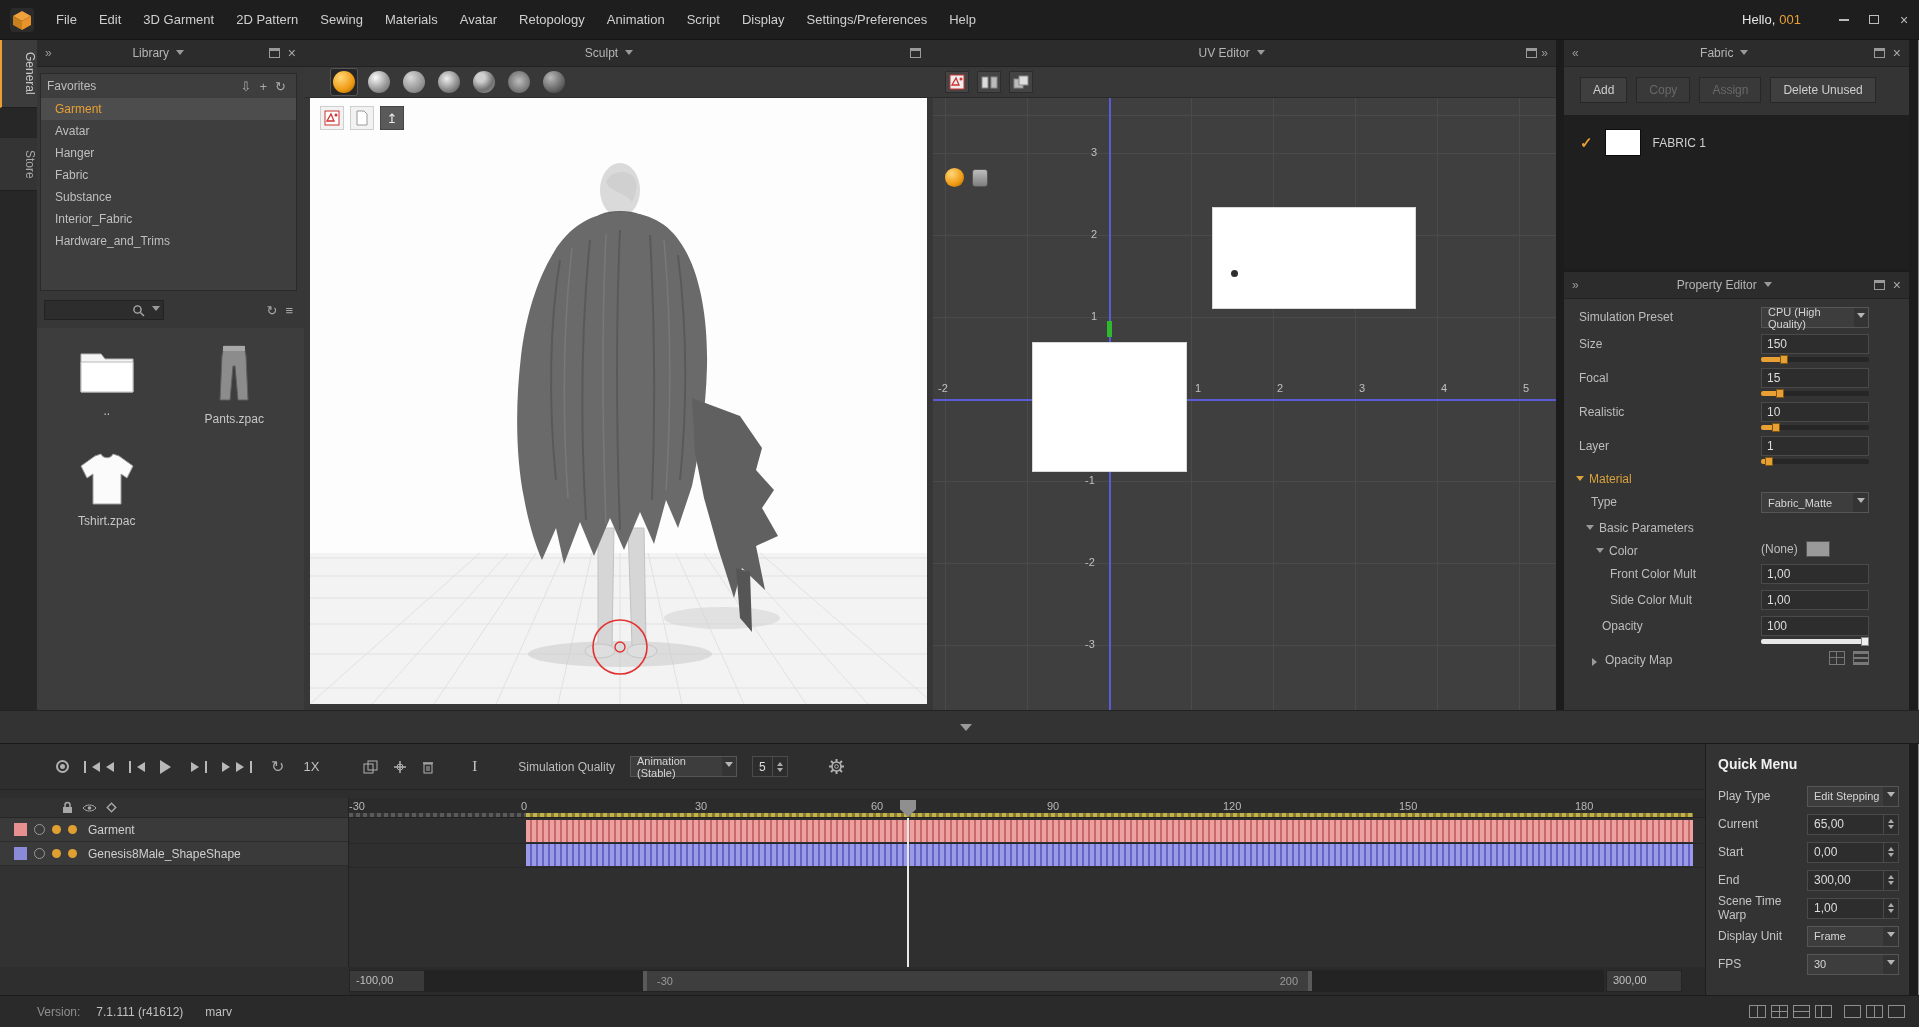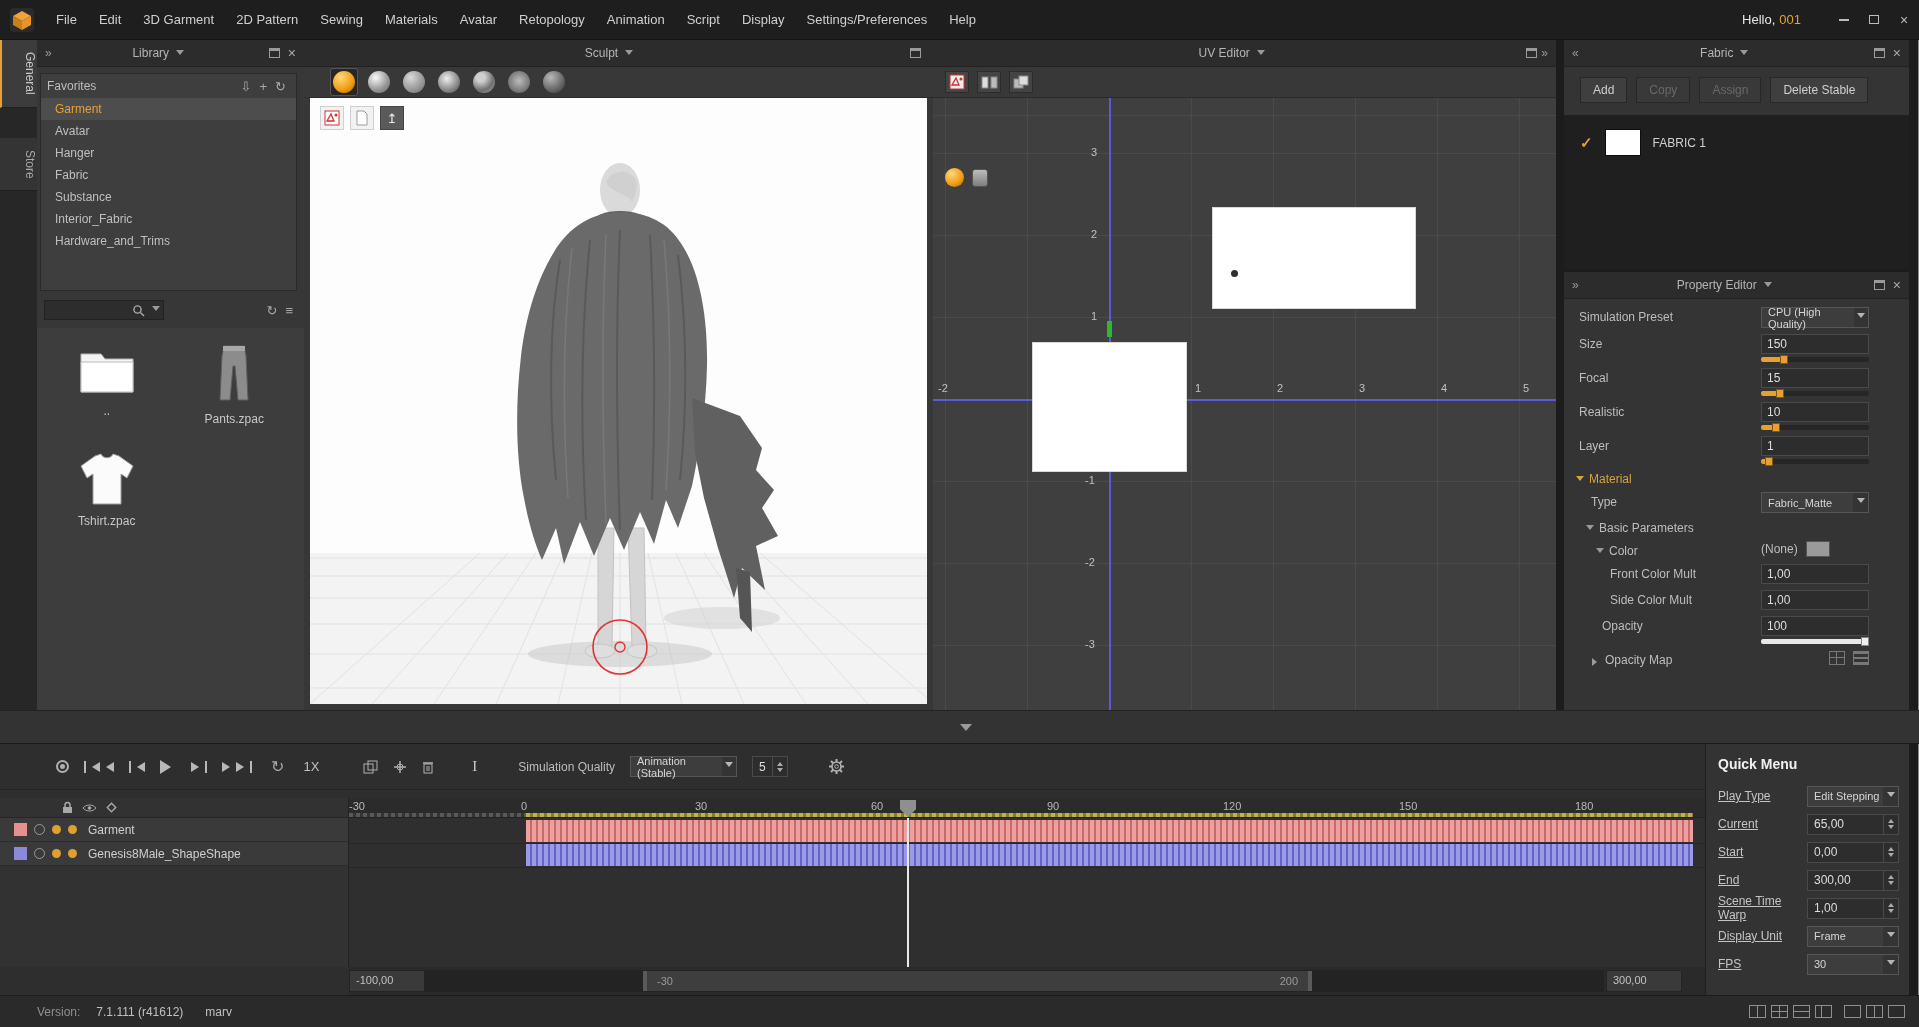--- a/index.html
+++ b/index.html
@@ -151,21 +151,21 @@
 
   .scrollrow { position:absolute; left:349px; right:0; bottom:0; height:28px; background:#2a2a2a; display:flex; align-items:center; }
   .snum { width:76px; height:22px; background:#3a3a3a; border:1px solid #242424; color:#c0c0c0; padding:3px 6px; font-size:11px; }
   .strack { position:relative; height:22px; background:#232323; flex:0 0 1179px; margin-right:2px; }
   .shandle { position:absolute; left:218px; top:1px; width:669px; height:20px; background:#3e3e3e; border-left:4px solid #5a5a5a; border-right:4px solid #5a5a5a; display:flex; align-items:center; justify-content:space-between; padding:0 10px; color:#9a9a9a; font-size:11px; }
 
   
   .quick { position:absolute; left:1705px; top:744px; width:204px; height:251px; background:#333; border-left:1px solid #1e1e1e; padding:8px 0 0 0; }
   .q-title { color:#f0f0f0; font-weight:bold; font-size:14px; padding:4px 12px 10px 12px; }
   .qrow { display:flex; align-items:center; height:28px; padding:0 10px 0 12px; }
-  .qrow .lbl { flex:1; color:#c4c4c4;text-decoration:underline; }
+  .qrow .lbl { flex:1; color:#c4c4c4; }
   .qrow .dd, .qrow .spin { width:92px; }
   .qrow .spin { justify-content:space-between; }
 
   
   .statusbar { position:absolute; left:0; top:995px; width:1919px; height:32px; background:#2a2a2a; border-top:1px solid #1c1c1c; display:flex; align-items:center; padding:0 14px 0 37px; }
   .statusbar .vl { color:#8f8f8f; margin-right:16px; }
   .statusbar .vv { color:#c0c0c0; margin-right:22px; }
   .statusbar .spacer { flex:1; }
   .wicon { width:17px; height:13px; border:1px solid #8f8f8f; display:inline-block; }
   .wgap { width:12px; display:inline-block; }
@@ -440,21 +440,21 @@
   <div class="phead">
     <span class="chev">«</span>
     <span class="title-wrap"><span>Fabric</span><span class="cd"></span></span>
     <span class="win-ic"></span>
     <span class="x-ic">×</span>
   </div>
   <div class="fbtn-row">
     <button class="fbtn">Add</button>
     <button class="fbtn disabled">Copy</button>
     <button class="fbtn disabled">Assign</button>
-    <button class="fbtn">Delete Stable</button>
+    <button class="fbtn">Delete Unused</button>
   </div>
   <div class="flist">
     <div class="fitem">
       <span class="fcheck">✓</span>
       <span class="fswatch"></span>
       <span class="fname">FABRIC 1</span>
     </div>
   </div>
 </div>
 

